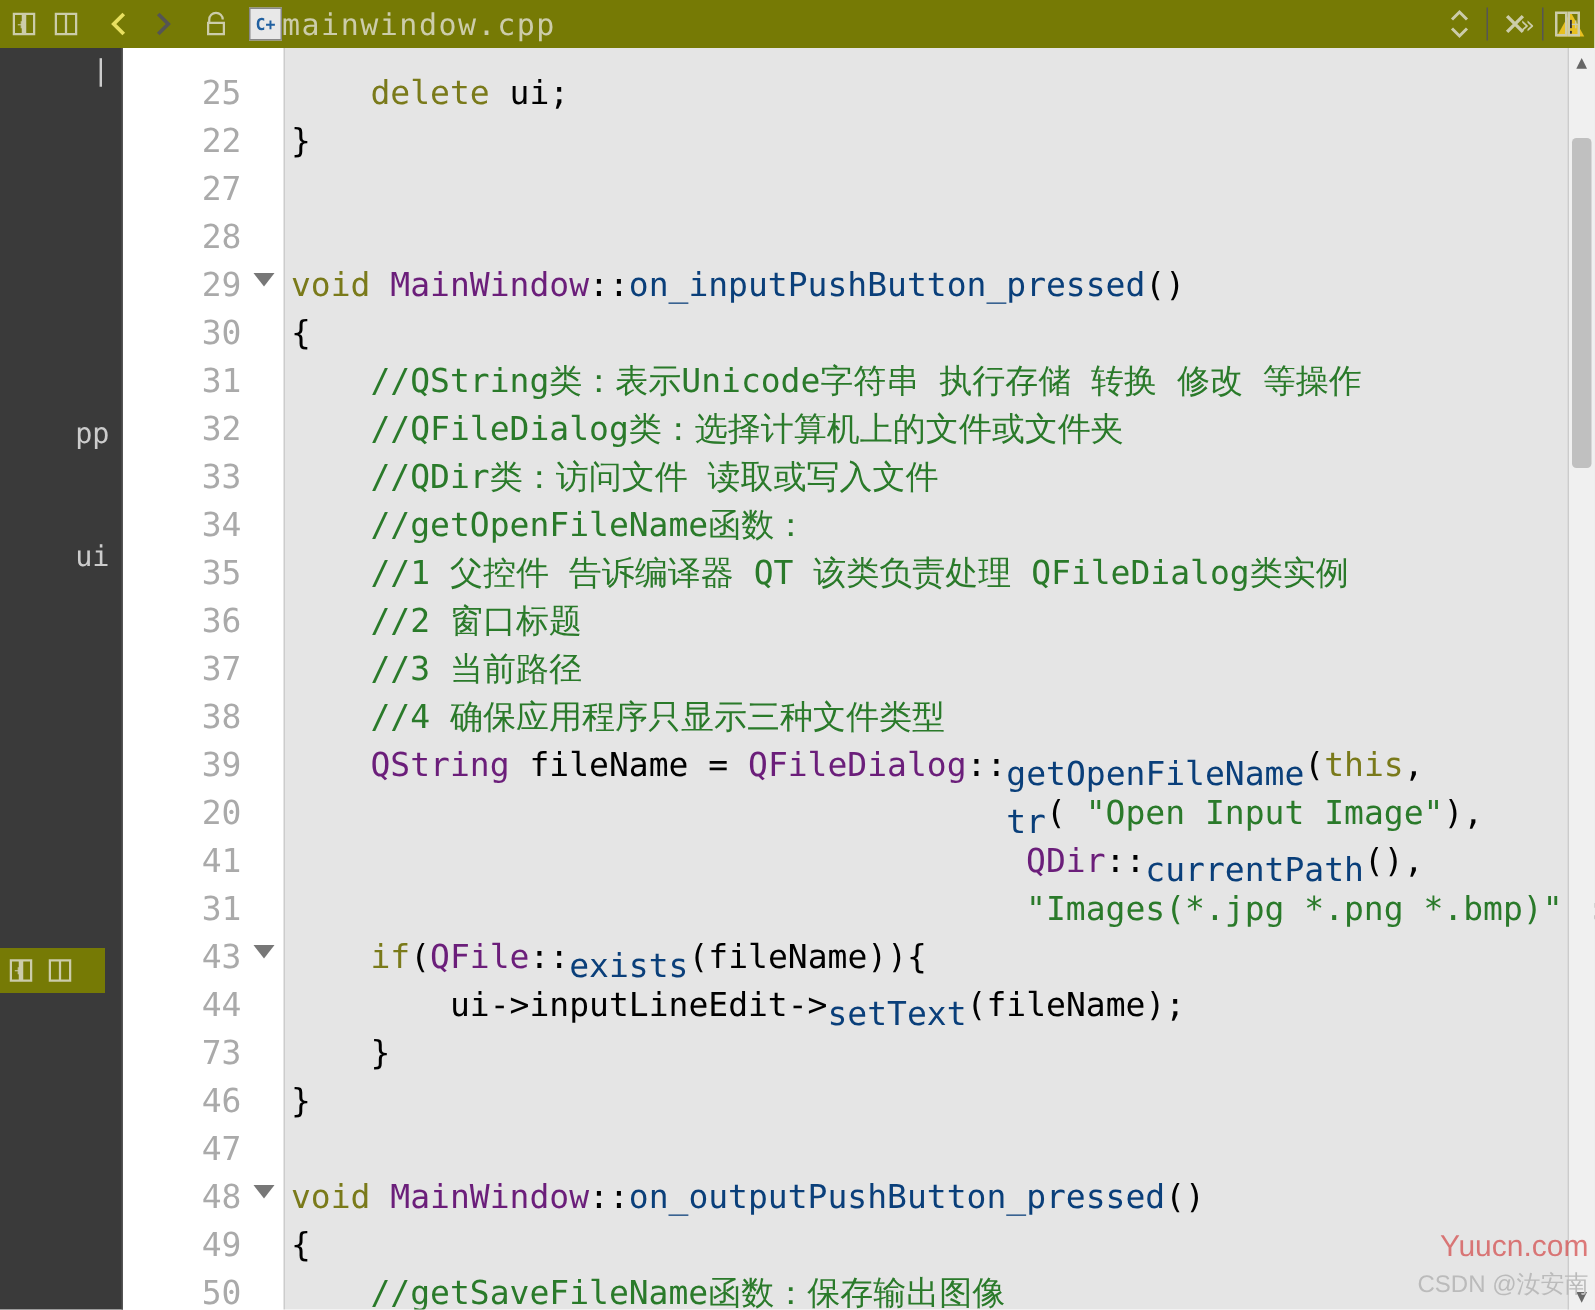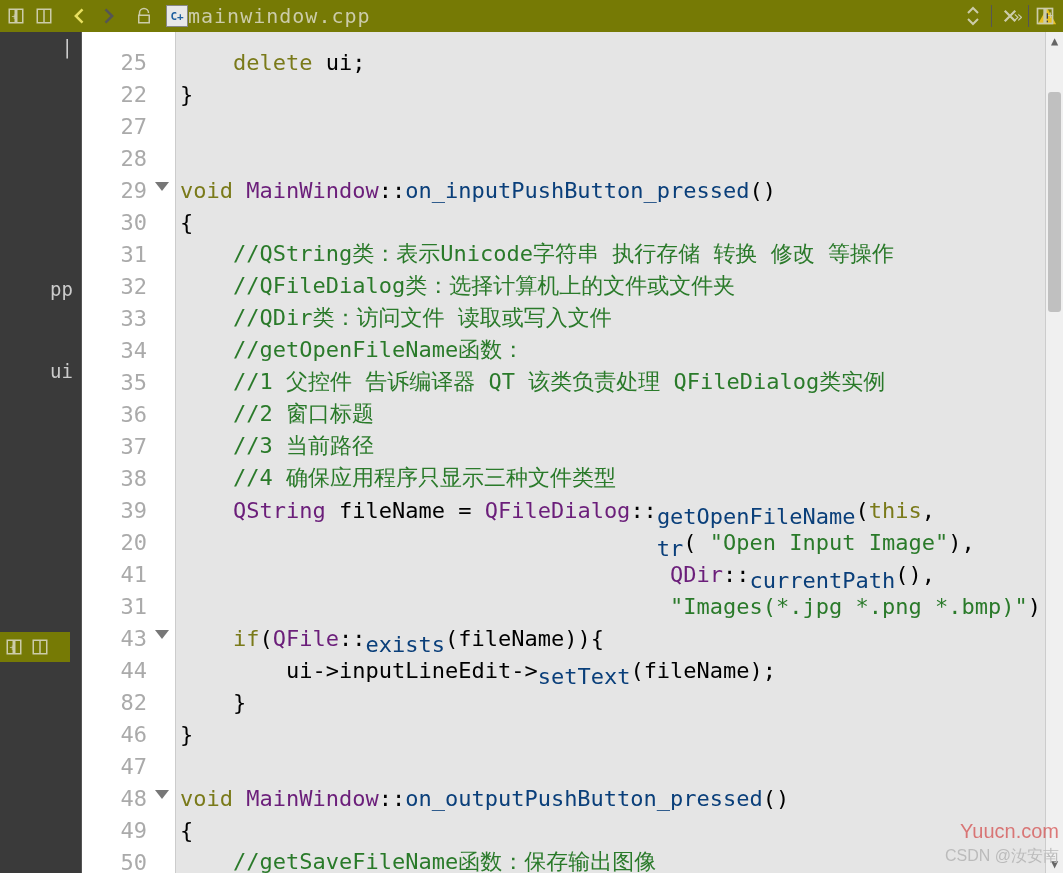--- a/index.html
+++ b/index.html
@@ -40,21 +40,21 @@
   position: absolute; left: 0; top: 600px; width: 70px; height: 30px;
   background: #767a05; display: flex; align-items: center; gap: 2px; padding-left: 2px;
 }
 .left-text { position: absolute; color: #ccc; font-size: 19px; }
 
 .editor {
   position: absolute; left: 82px; top: 32px; right: 0; bottom: 0;
   display: flex;
 }
 .gutter {
-  width: 94px; background: #fff; border-right: 1px solid #ccc;
+  width: 108px; background: #fff; border-right: 1px solid #ccc;
   padding-top: 14px;
 }
 .gutter-row {
   height: 32px; display: flex; align-items: center; justify-content: flex-end;
   padding-right: 28px; color: #aaa; font-size: 22px; position: relative;
 }
 .fold-arrow {
   position: absolute; right: 6px; top: 8px; width: 0; height: 0;
   border-left: 7px solid transparent; border-right: 7px solid transparent;
   border-top: 9px solid #777;
@@ -201,21 +201,21 @@
       <div class="gutter-row">35</div>
       <div class="gutter-row">36</div>
       <div class="gutter-row">37</div>
       <div class="gutter-row">38</div>
       <div class="gutter-row">39</div>
       <div class="gutter-row">20</div>
       <div class="gutter-row">41</div>
       <div class="gutter-row">31</div>
       <div class="gutter-row">43<div class="fold-arrow"></div></div>
       <div class="gutter-row">44</div>
-      <div class="gutter-row">82</div>
+      <div class="gutter-row">73</div>
       <div class="gutter-row">46</div>
       <div class="gutter-row">47</div>
       <div class="gutter-row">48<div class="fold-arrow"></div></div>
       <div class="gutter-row">49</div>
       <div class="gutter-row">50</div>
     </div>
   <div class="code" id="code"><div class="code-row"><span>    </span><span class="k-type">delete </span><span class="k-ident">ui</span><span class="k-op">;</span></div><div class="code-row"><span></span><span class="k-paren">}</span></div><div class="code-row"><span></span></div><div class="code-row"><span></span></div><div class="code-row"><span></span><span class="k-type">void </span><span class="k-class">MainWindow</span><span class="k-scope">::</span><span class="k-func">on_inputPushButton_pressed</span><span class="k-paren">()</span></div><div class="code-row"><span></span><span class="k-paren">{</span></div><div class="code-row"><span>    </span><span class="k-comment">//QString类：表示Unicode字符串 执行存储 转换 修改 等操作</span></div><div class="code-row"><span>    </span><span class="k-comment">//QFileDialog类：选择计算机上的文件或文件夹</span></div><div class="code-row"><span>    </span><span class="k-comment">//QDir类：访问文件 读取或写入文件</span></div><div class="code-row"><span>    </span><span class="k-comment">//getOpenFileName函数：</span></div><div class="code-row"><span>    </span><span class="k-comment">//1 父控件 告诉编译器 QT 该类负责处理 QFileDialog类实例</span></div><div class="code-row"><span>    </span><span class="k-comment">//2 窗口标题</span></div><div class="code-row"><span>    </span><span class="k-comment">//3 当前路径</span></div><div class="code-row"><span>    </span><span class="k-comment">//4 确保应用程序只显示三种文件类型</span></div><div class="code-row"><span>    </span><span class="k-class">QString </span><span class="k-ident">fileName </span><span class="k-op">= </span><span class="k-static">QFileDialog</span><span class="k-scope">::</span><span class="k-call">getOpenFileName</span><span class="k-paren">(</span><span class="k-this">this</span><span class="k-op">,</span></div><div class="code-row"><span>                                    </span><span class="k-call">tr</span><span class="k-paren">( </span><span class="k-str">"Open Input Image"</span><span class="k-paren">)</span><span class="k-op">,</span></div><div class="code-row"><span>                                    </span><span class="k-paren"> </span><span class="k-static">QDir</span><span class="k-scope">::</span><span class="k-call">currentPath</span><span class="k-paren">()</span><span class="k-op">,</span></div><div class="code-row"><span>                                    </span><span class="k-paren"> </span><span class="k-str">"Images(*.jpg *.png *.bmp)"</span><span class="k-paren">)</span><span class="k-op">;</span></div><div class="code-row"><span>    </span><span class="k-type">if</span><span class="k-paren">(</span><span class="k-static">QFile</span><span class="k-scope">::</span><span class="k-call">exists</span><span class="k-paren">(</span><span class="k-ident">fileName</span><span class="k-paren">)){</span></div><div class="code-row"><span>        </span><span class="k-ident">ui</span><span class="k-op">-&gt;</span><span class="k-ident">inputLineEdit</span><span class="k-op">-&gt;</span><span class="k-call">setText</span><span class="k-paren">(</span><span class="k-ident">fileName</span><span class="k-paren">)</span><span class="k-op">;</span></div><div class="code-row"><span>    </span><span class="k-paren">}</span></div><div class="code-row"><span></span><span class="k-paren">}</span></div><div class="code-row"><span></span></div><div class="code-row"><span></span><span class="k-type">void </span><span class="k-class">MainWindow</span><span class="k-scope">::</span><span class="k-func">on_outputPushButton_pressed</span><span class="k-paren">()</span></div><div class="code-row"><span></span><span class="k-paren">{</span></div><div class="code-row"><span>    </span><span class="k-comment">//getSaveFileName函数：保存输出图像</span></div></div>
 </div>
 
 <div class="scrollbar">

